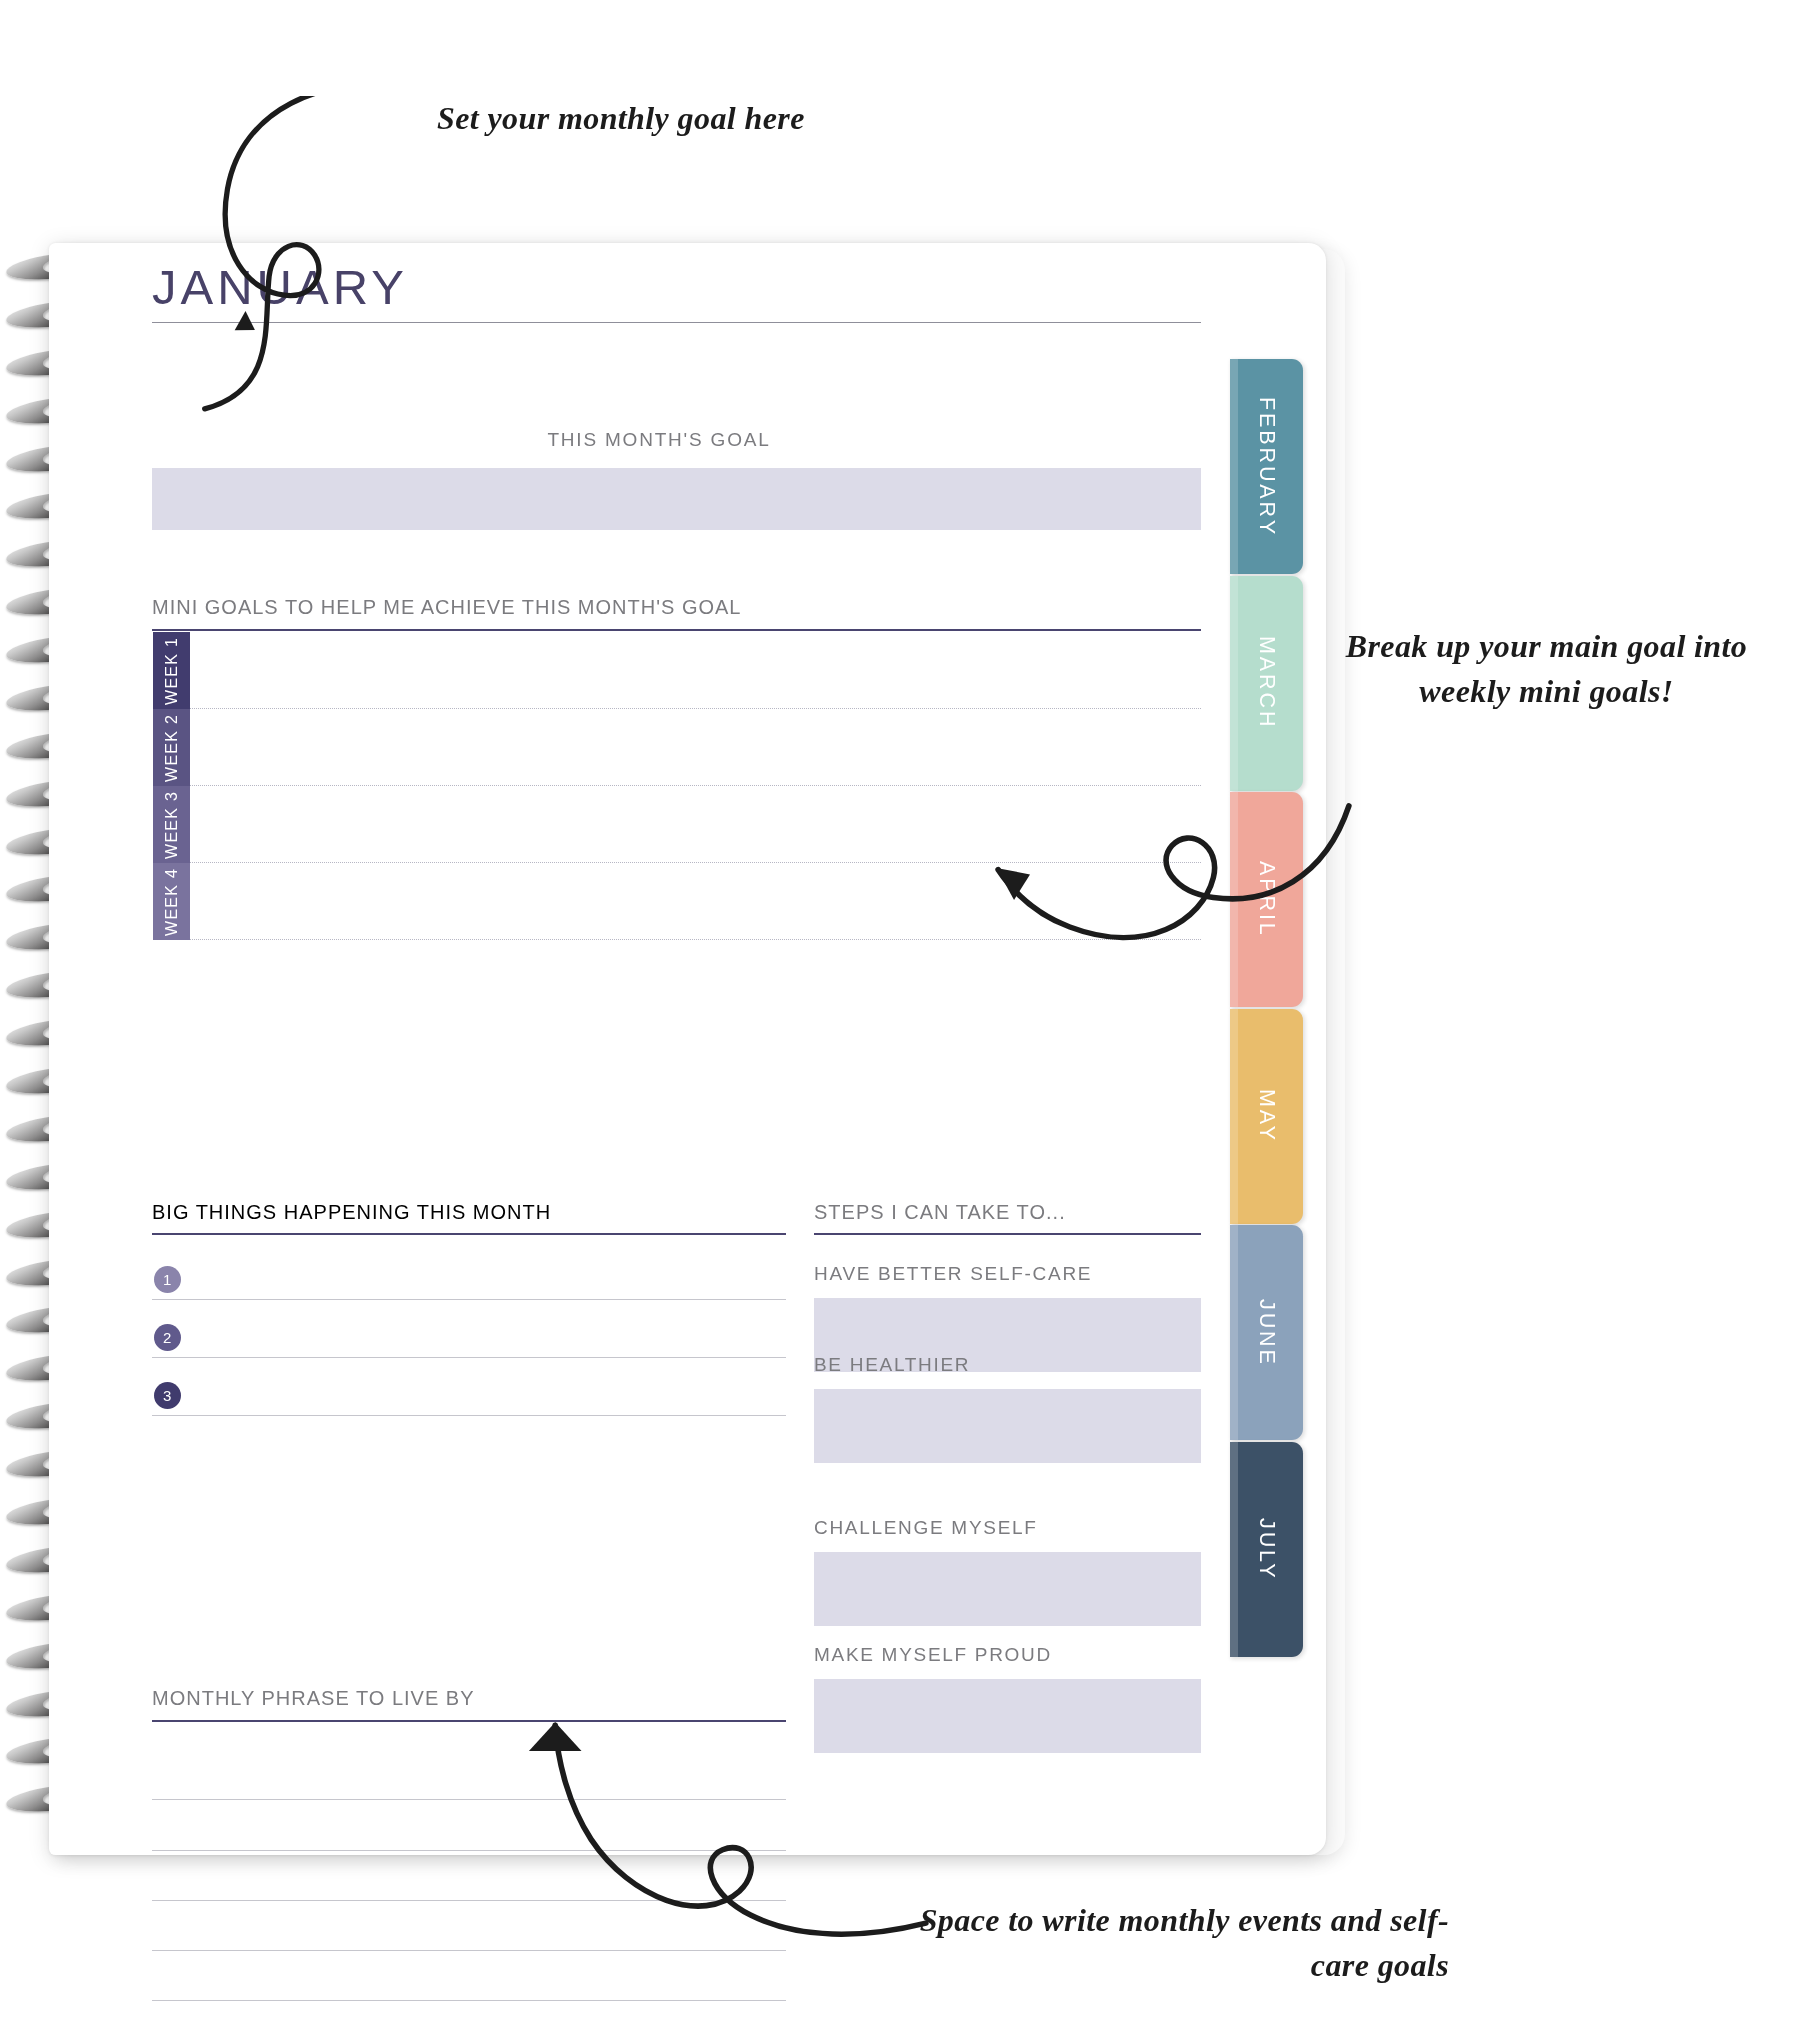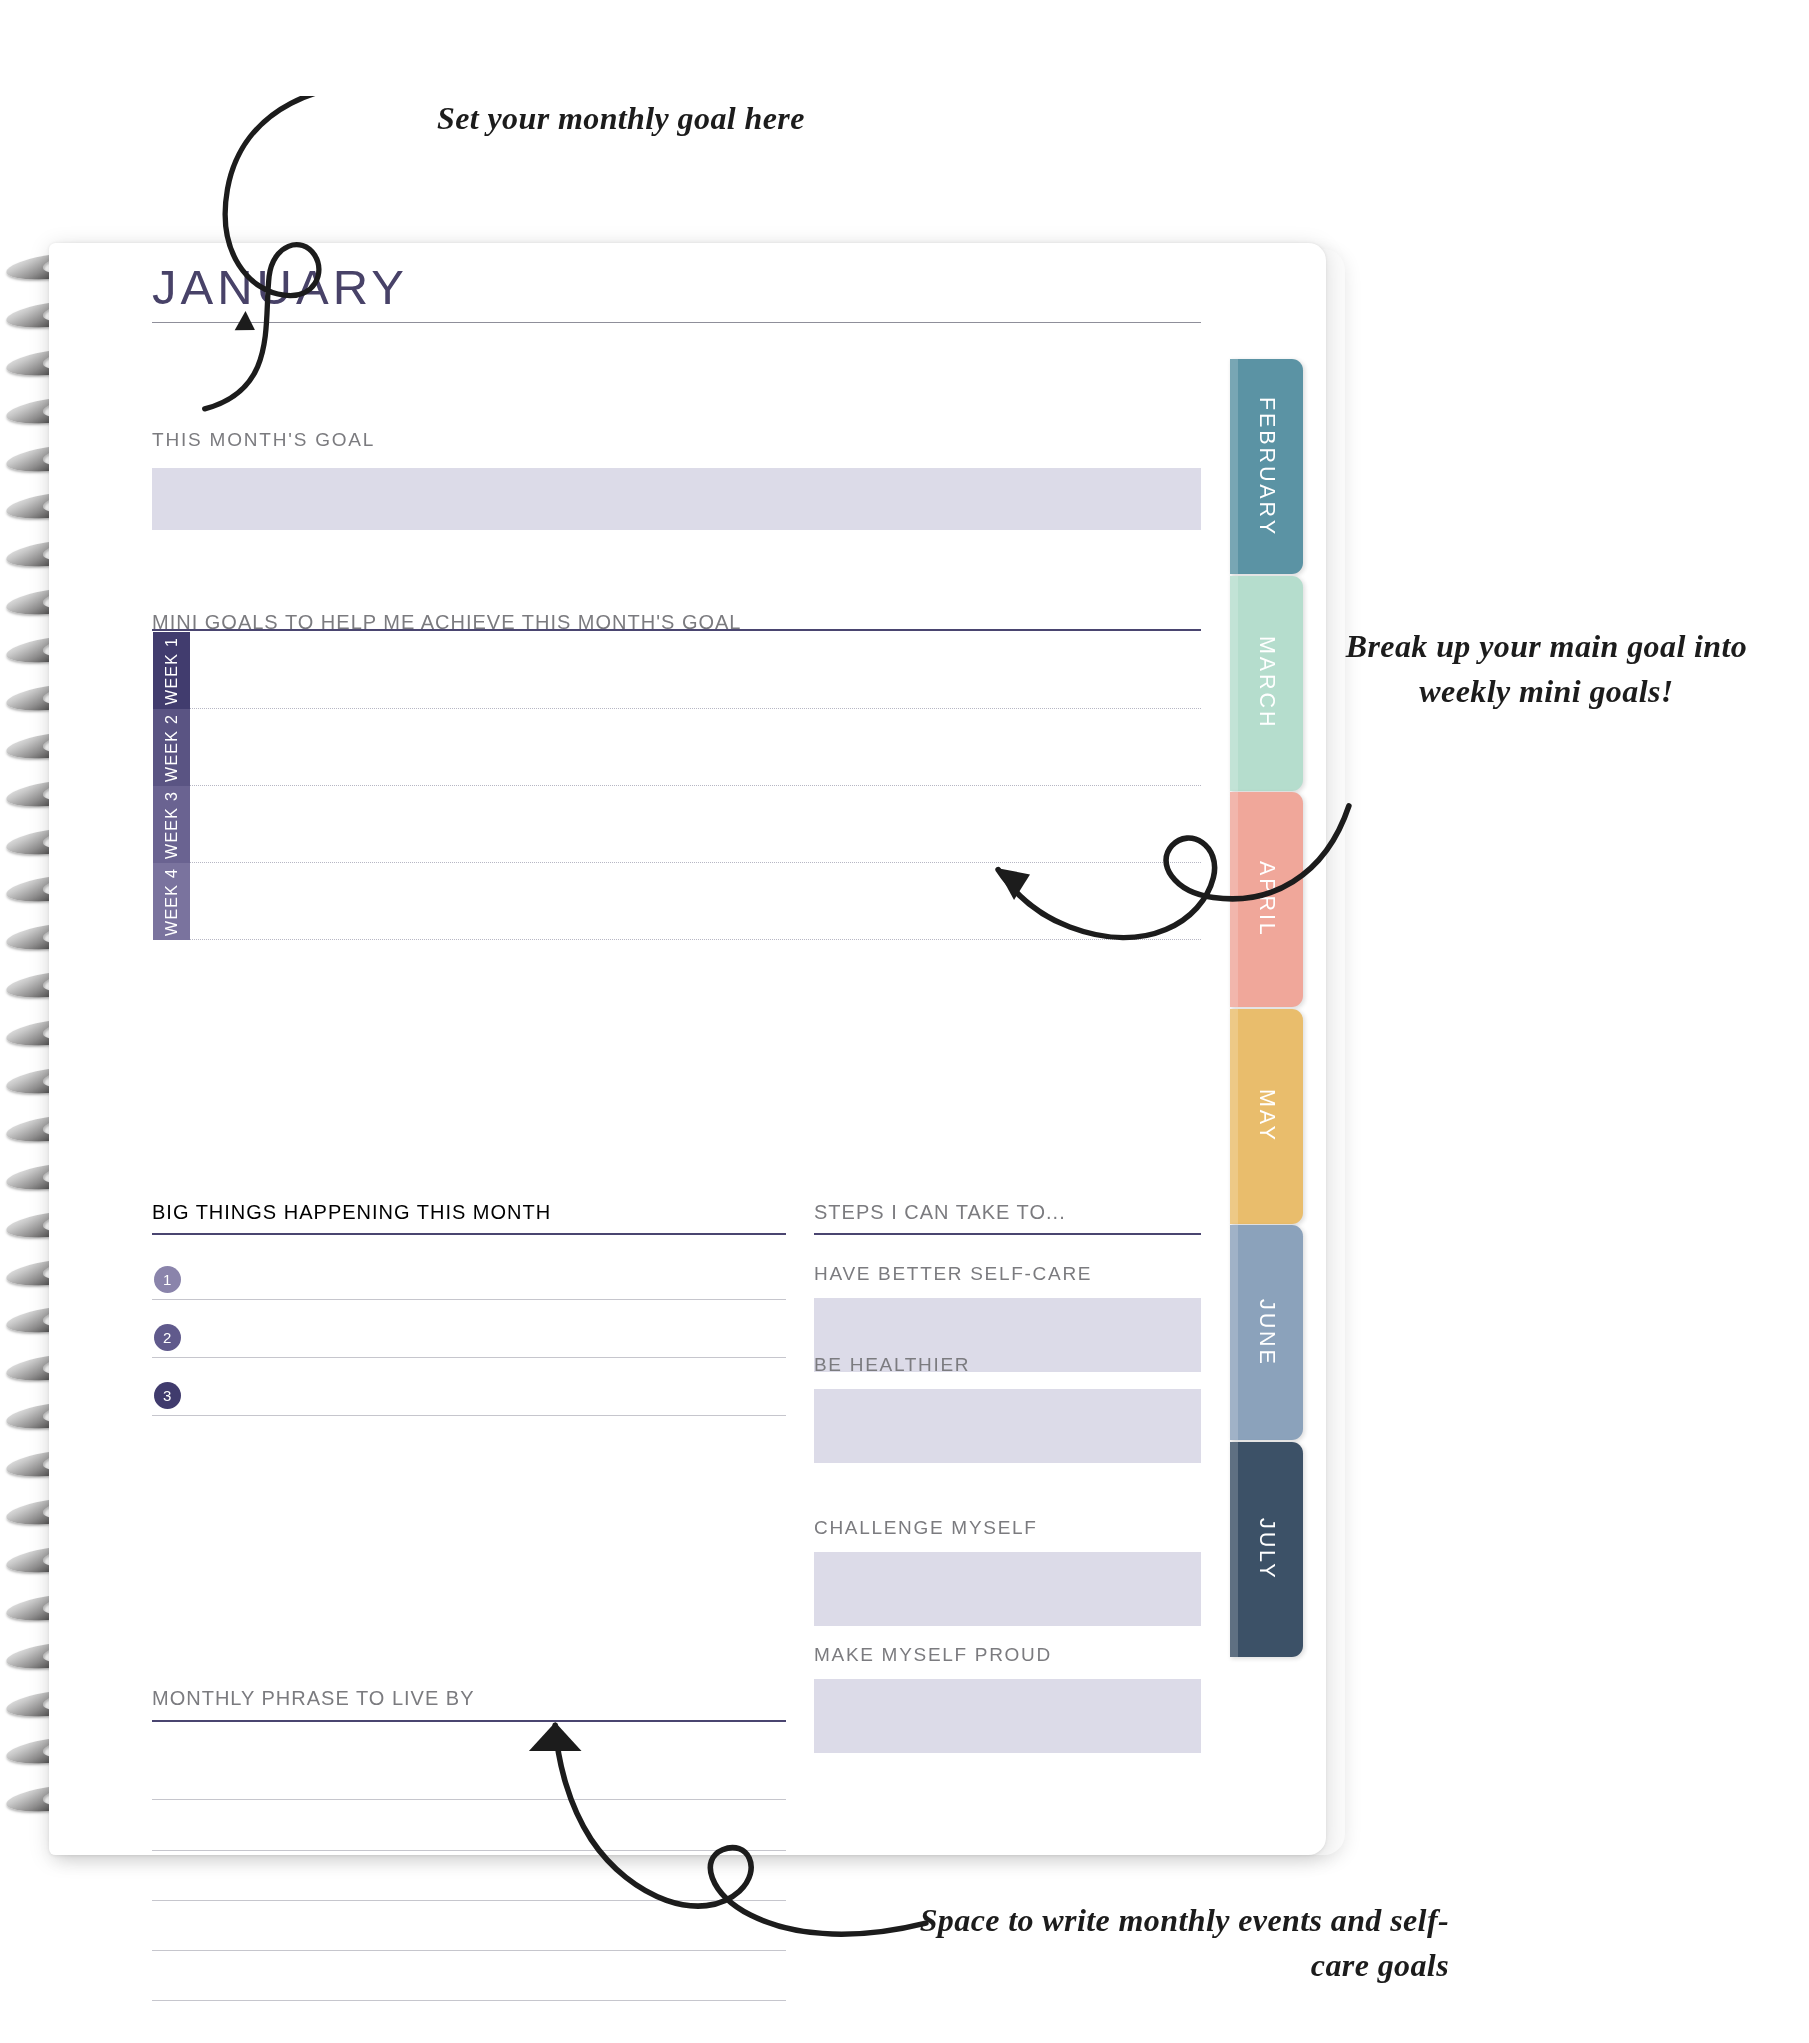--- a/index.html
+++ b/index.html
@@ -117,37 +117,37 @@
     font-family: "Liberation Serif", serif;
     font-style: italic;
     font-size: 32px;
     color: #3b3766;
   }
 
   #goal-label {
     position: absolute;
     left: 0px; top: 186px;
     width: 1014px;
-    text-align: left;
+    text-align: center;
     font-size: 19px;
     letter-spacing: 1.8px;
     color: #7b7b7f;
   }
 
   #goal-box {
     position: absolute;
     left: 0px; top: 225px;
     width: 1049px; height: 62px;
     background: #dcdbe8;
   }
 
   
   #mini-label {
     position: absolute;
-    left: 0px; top: 368px;
+    left: 0px; top: 353px;
     font-size: 20px;
     letter-spacing: 1px;
     color: #7b7b7f;
   }
   #mini-rule {
     position: absolute;
     left: 0px; top: 386px;
     width: 1049px; height: 2.4px;
     background: #4a4570;
   }

